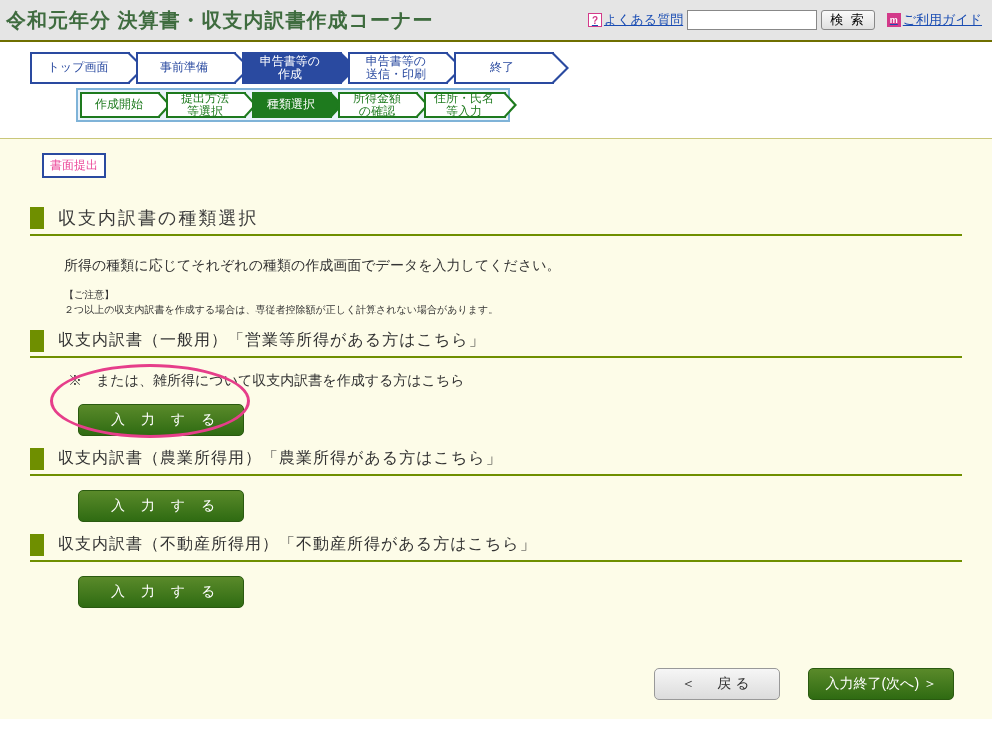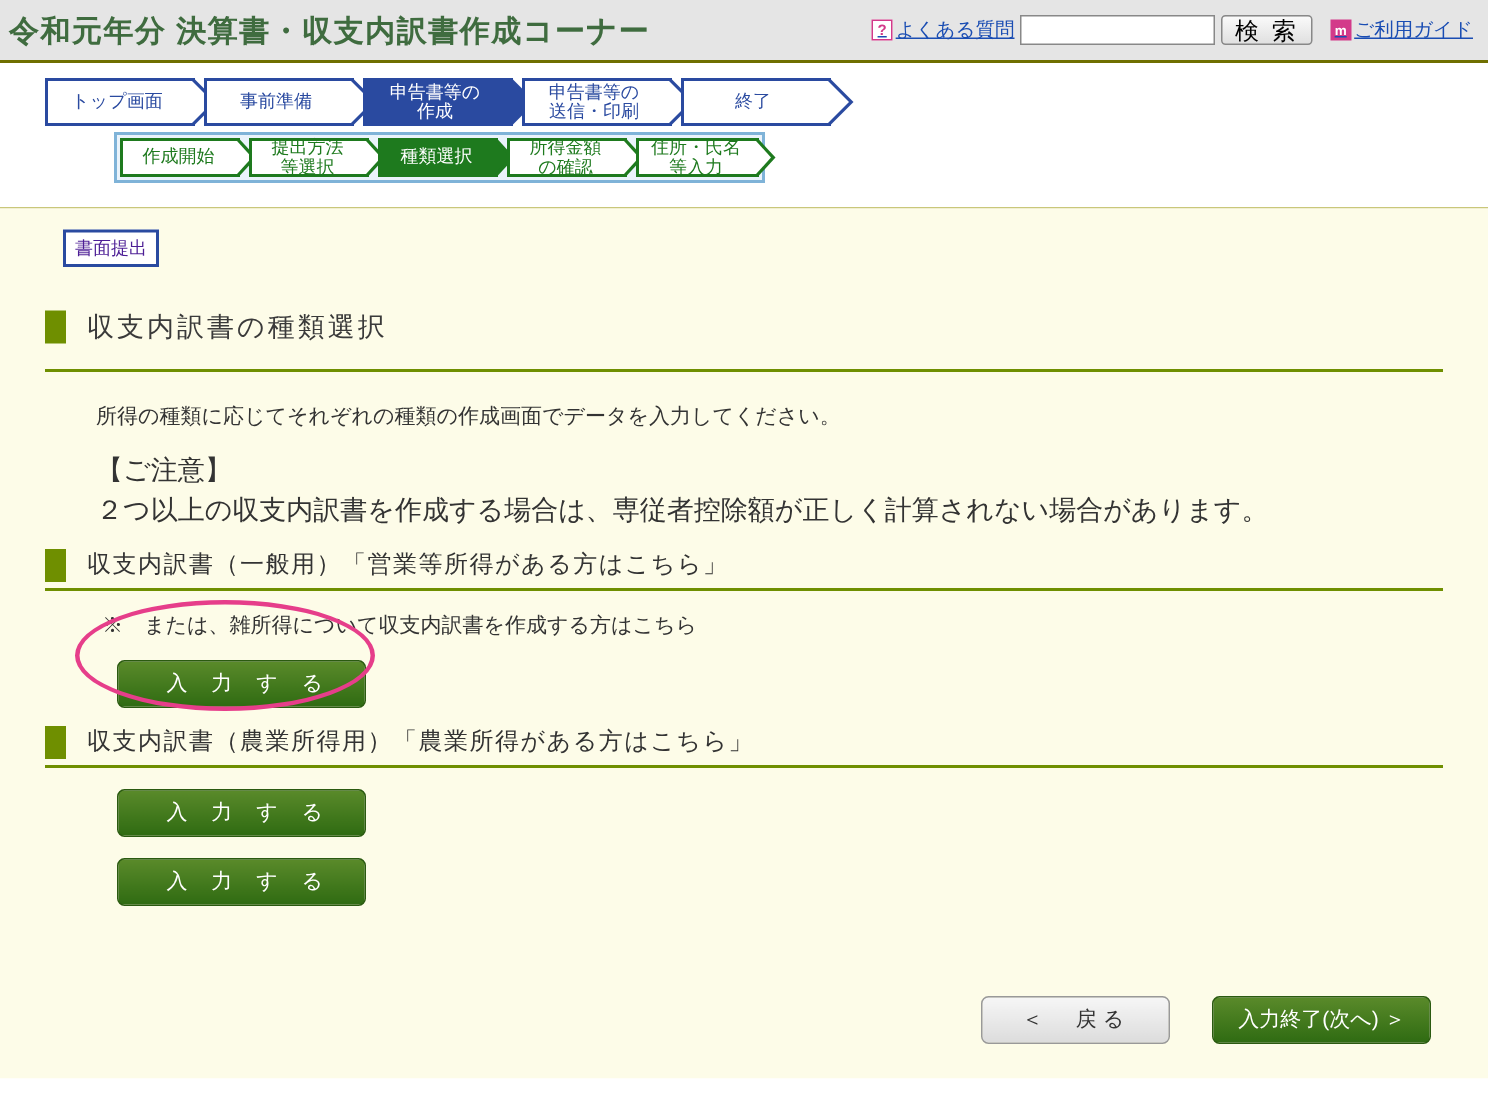--- a/index.html
+++ b/index.html
@@ -55,21 +55,21 @@
     padding: 0 4px;
     font-size: 12px;
   }
   .search-btn {
     height: 20px;
     padding: 0 8px;
     border: 1px solid #888;
     border-radius: 3px;
     background: linear-gradient(#fafafa,#e0e0e0);
     cursor: pointer;
-    font-size: 16px;
+    font-size: 13px;
     letter-spacing: 2px;
   }
   .header-sep { margin: 0 6px; }
   .hr-green { height: 2px; background: #6f6f00; }
 
   .nav-area {
     padding: 10px 20px 6px 30px;
   }
   .step-row { display: flex; gap: 6px; margin-bottom: 4px; }
   .step-row.sub {
@@ -134,39 +134,39 @@
     border-top: 13px solid transparent;
     border-bottom: 13px solid transparent;
   }
   .step.sm.active { background:#1e7a1e; color:#fff; }
   .step.sm.active::after{ border-left-color:#1e7a1e; }
 
   .content { background:#fdfce8; padding: 14px 30px 18px 30px; min-height: 580px; position: relative;}
   .badge-box {
     display:inline-block;
     border: 2px solid #2a4aa0;
-    color:#4c1d95;
+    color:#ec4899;
     font-size:12px;
     padding: 2px 6px;
     background:#fff;
     margin-left: 12px;
     margin-bottom: 10px;
   }
 
   .section-title-row {
     display:flex; align-items:center;
     border-bottom: 2px solid #6f8f00;
-    padding-bottom: 16px;
+    padding-bottom: 4px;
     margin-top: 18px;
   }
   .green-block { width: 14px; height: 22px; background:#6f8f00; margin-right: 14px;}
   .section-title { font-size: 18px; color:#3a3a3a; letter-spacing: 2px; }
 
   .body-text { margin: 18px 0 10px 34px; font-size: 14px; line-height: 1.7;}
-  .note-text { margin: 8px 0 0 34px; font-size: 18px; line-height: 1.5;}
+  .note-text { margin: 8px 0 0 34px; font-size: 10px; line-height: 1.5; font-family: Liberation Mono, monospace;}
 
   .sub-section-row {
     display:flex; align-items:flex-start;
     border-bottom: 2px solid #6f8f00;
     padding-bottom: 4px;
     margin-top: 12px;
   }
   .sub-title { font-size: 16px; color:#333; letter-spacing: 1px;}
   .sub-note { margin: 14px 0 0 38px; font-size: 14px;}
 
@@ -268,21 +268,24 @@
 
     <div id="sections-container">
         <div style="position: relative;"><div class="sub-section-row">
             <div class="green-block"></div>
             <div class="sub-title">収支内訳書（一般用）「営業等所得がある方はこちら」</div>
           </div><div class="sub-note">※　または、雑所得について収支内訳書を作成する方はこちら</div><button class="input-btn">入 力 す る</button><div class="circle-highlight" style="left: 20px; top: 34px;"></div></div>
         <div style="position: relative;"><div class="sub-section-row">
             <div class="green-block"></div>
             <div class="sub-title">収支内訳書（農業所得用）「農業所得がある方はこちら」</div>
           </div><button class="input-btn">入 力 す る</button></div>
-        <div style="position: relative;"><button class="input-btn">入 力 す る</button></div>
+        <div style="position: relative;"><div class="sub-section-row">
+            <div class="green-block"></div>
+            <div class="sub-title">収支内訳書（不動産所得用）「不動産所得がある方はこちら」</div>
+          </div><button class="input-btn">入 力 す る</button></div>
       </div>
 
     <div class="footer-row">
       <button class="btn-back">＜　戻る</button>
       <button class="btn-next">入力終了(次へ) ＞</button>
     </div>
   </div>
 
 </div>
 

